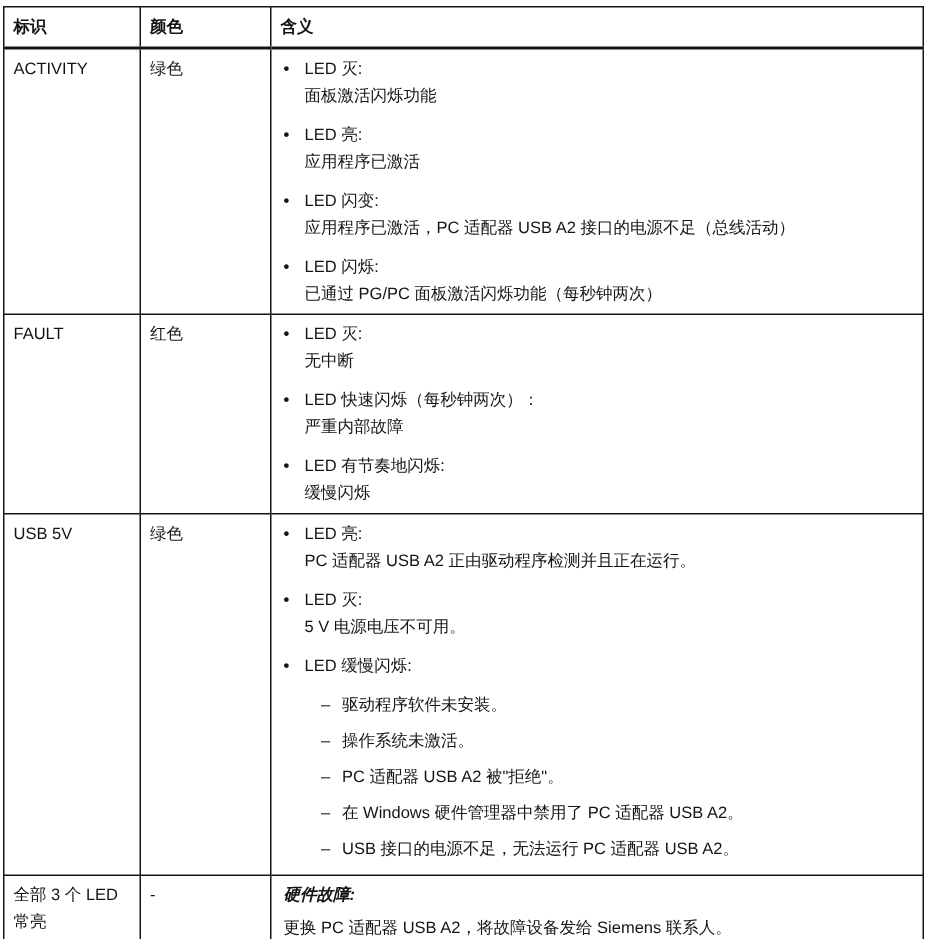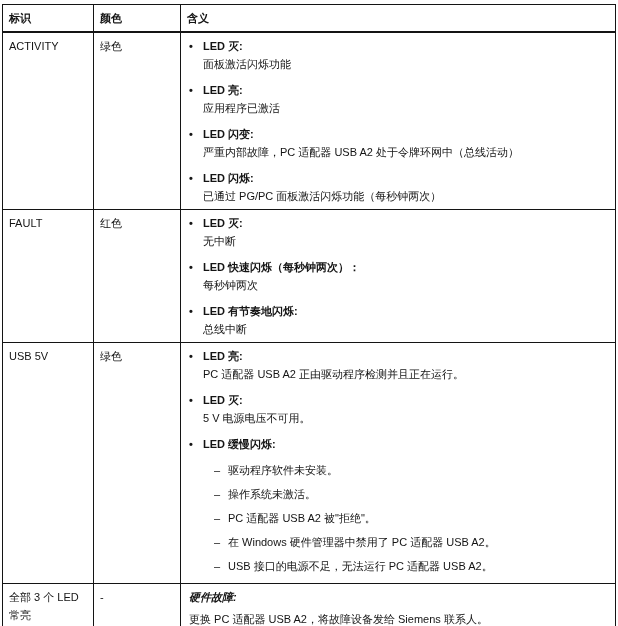--- a/index.html
+++ b/index.html
@@ -47,21 +47,21 @@
     margin: 0 0 8px 0;
   }
   .item:last-child { margin-bottom: 0; }
   .marker {
     flex: none;
     width: 14px;
     font-weight: bold;
   }
   .marker.dash { font-weight: normal; }
   .body { flex: 1; }
-  .ititle { font-weight: bold; }
+  .ititle { font-weight: normal; }
   .subitem {
     display: flex;
     margin: 6px 0 0 25px;
   }
   .hw-title { font-weight: bold; font-style: italic; }
   .hw-desc { margin-top: 4px; }
 </style>
 </head>
 <body>
 
@@ -95,21 +95,21 @@
           <span class="marker">•</span>
           <div class="body">
             <div class="ititle">LED 亮:</div>
             <div class="idesc">应用程序已激活</div>
           </div>
         </div>
         <div class="item">
           <span class="marker">•</span>
           <div class="body">
             <div class="ititle">LED 闪变:</div>
-            <div class="idesc">严重内部故障，PC 适配器 USB A2 处于令牌环网中（总线活动）</div>
+            <div class="idesc">应用程序已激活，PC 适配器 USB A2 接口的电源不足（总线活动）</div>
           </div>
         </div>
         <div class="item">
           <span class="marker">•</span>
           <div class="body">
             <div class="ititle">LED 闪烁:</div>
             <div class="idesc">已通过 PG/PC 面板激活闪烁功能（每秒钟两次）</div>
           </div>
         </div>
       </td>
@@ -123,28 +123,28 @@
           <span class="marker">•</span>
           <div class="body">
             <div class="ititle">LED 灭:</div>
             <div class="idesc">无中断</div>
           </div>
         </div>
         <div class="item">
           <span class="marker">•</span>
           <div class="body">
             <div class="ititle">LED 快速闪烁（每秒钟两次）：</div>
-            <div class="idesc">每秒钟两次</div>
+            <div class="idesc">严重内部故障</div>
           </div>
         </div>
         <div class="item">
           <span class="marker">•</span>
           <div class="body">
             <div class="ititle">LED 有节奏地闪烁:</div>
-            <div class="idesc">总线中断</div>
+            <div class="idesc">缓慢闪烁</div>
           </div>
         </div>
       </td>
     </tr>
 
     <tr class="r2">
       <td class="c-id">USB 5V</td>
       <td class="c-color">绿色</td>
       <td class="c-meaning">
         <div class="item">

